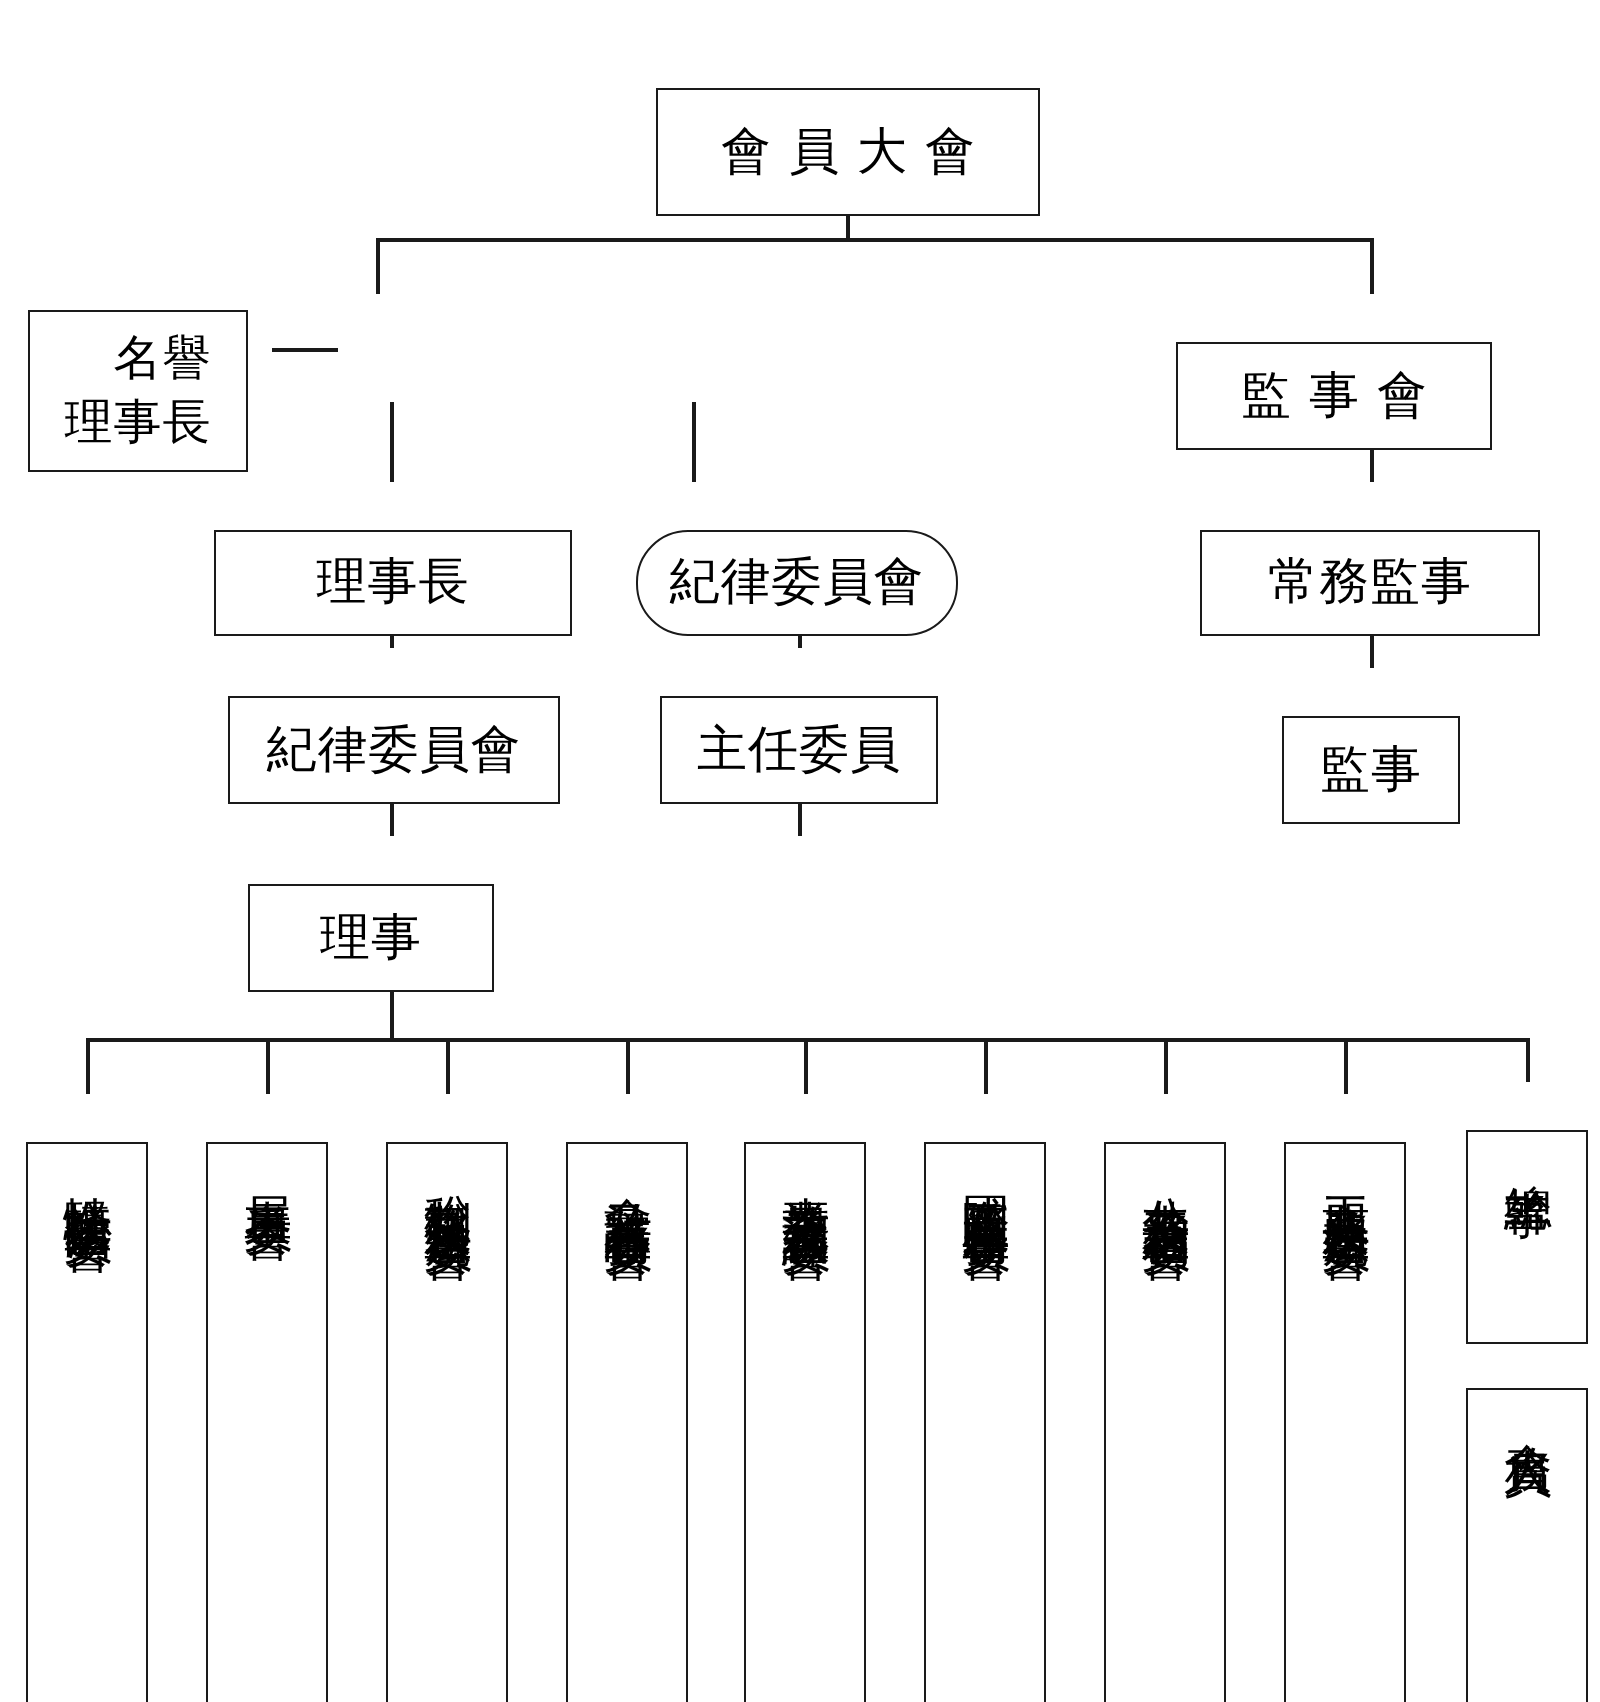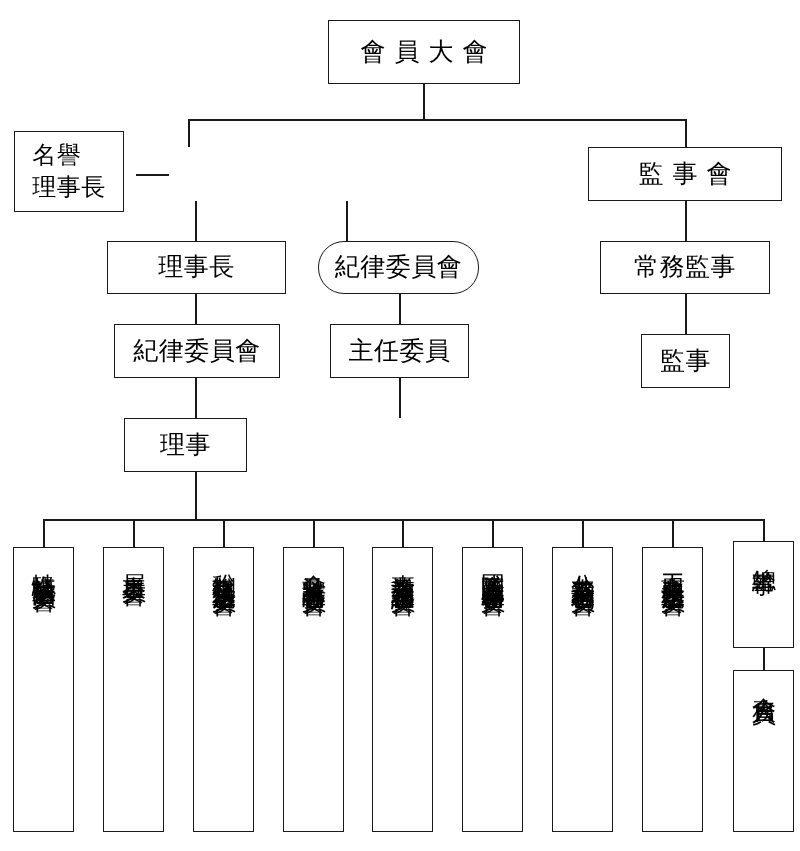--- a/index.html
+++ b/index.html
@@ -20,22 +20,23 @@
     overflow: hidden;
   }
   .box {
     position: absolute;
     box-sizing: border-box;
     border: 1.6px solid #1a1a1a;
     background: #ffffff;
     display: flex;
     align-items: center;
     justify-content: center;
-    text-align: left;
+    text-align: right;
     z-index: 3;
+    margin-top: 24px;
   }
   .box .label {
     display: block;
     line-height: 1.15;
     white-space: pre-line;
   }
   
   .box.horiz .label {
     font-size: 25px;
     letter-spacing: 0.5px;
@@ -115,21 +116,21 @@
   <div class="box horiz wide" style="left:328px; top:20px; width:192px; height:64px;">
     <span class="label">會員大會</span>
   </div>
 
   <div class="box horiz two-line" style="left:14px; top:131px; width:110px; height:81px;">
     <span class="label">名譽
 理事長</span>
   </div>
 
 
-  <div class="box horiz wide" style="left:588px; top:147px; width:194px; height:54px;">
+  <div class="box horiz wide" style="left:588px; top:147px; width:158px; height:54px;">
     <span class="label">監事會</span>
   </div>
 
   <div class="box horiz" style="left:107px; top:241px; width:179px; height:53px;">
     <span class="label">理事長</span>
   </div>
 
   <div class="box horiz" style="left:318px; top:241px; width:161px; height:53px;border-radius:26px;">
     <span class="label">紀律委員會</span>
   </div>

